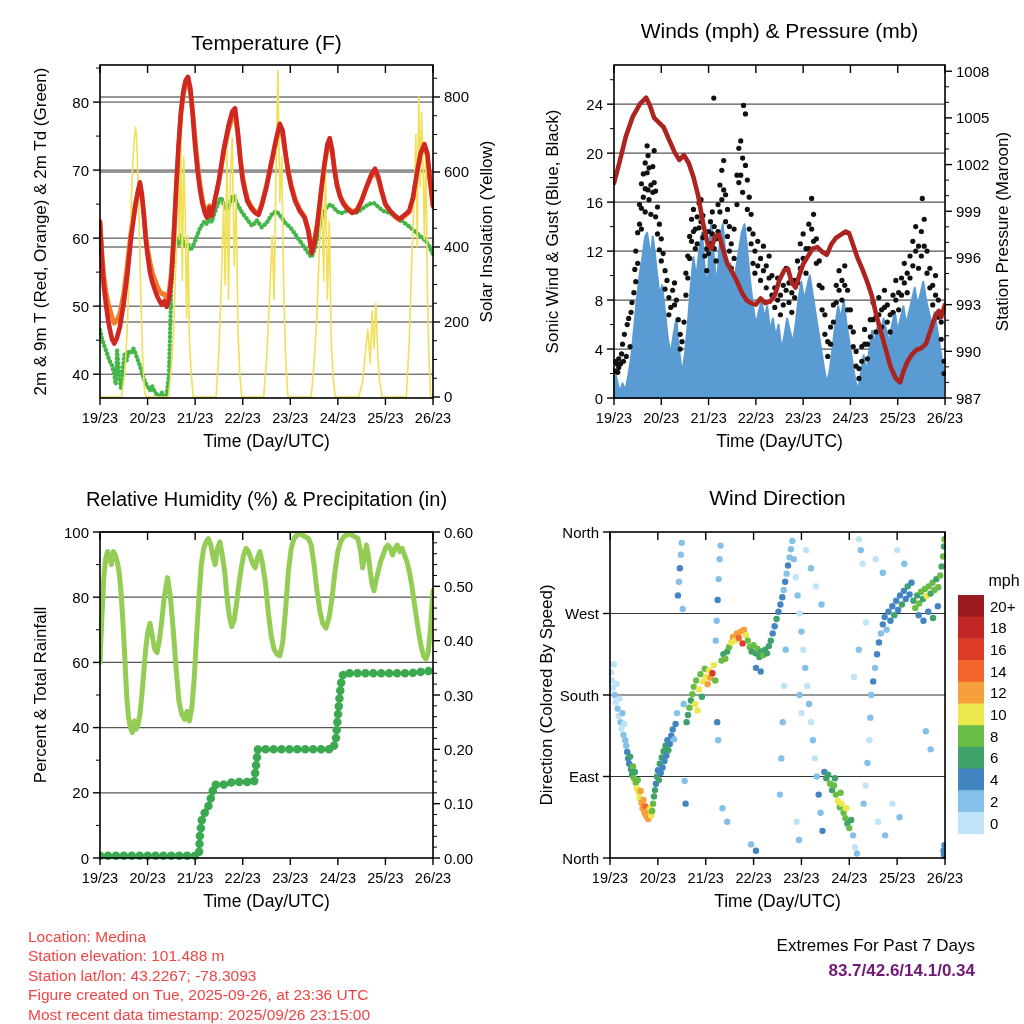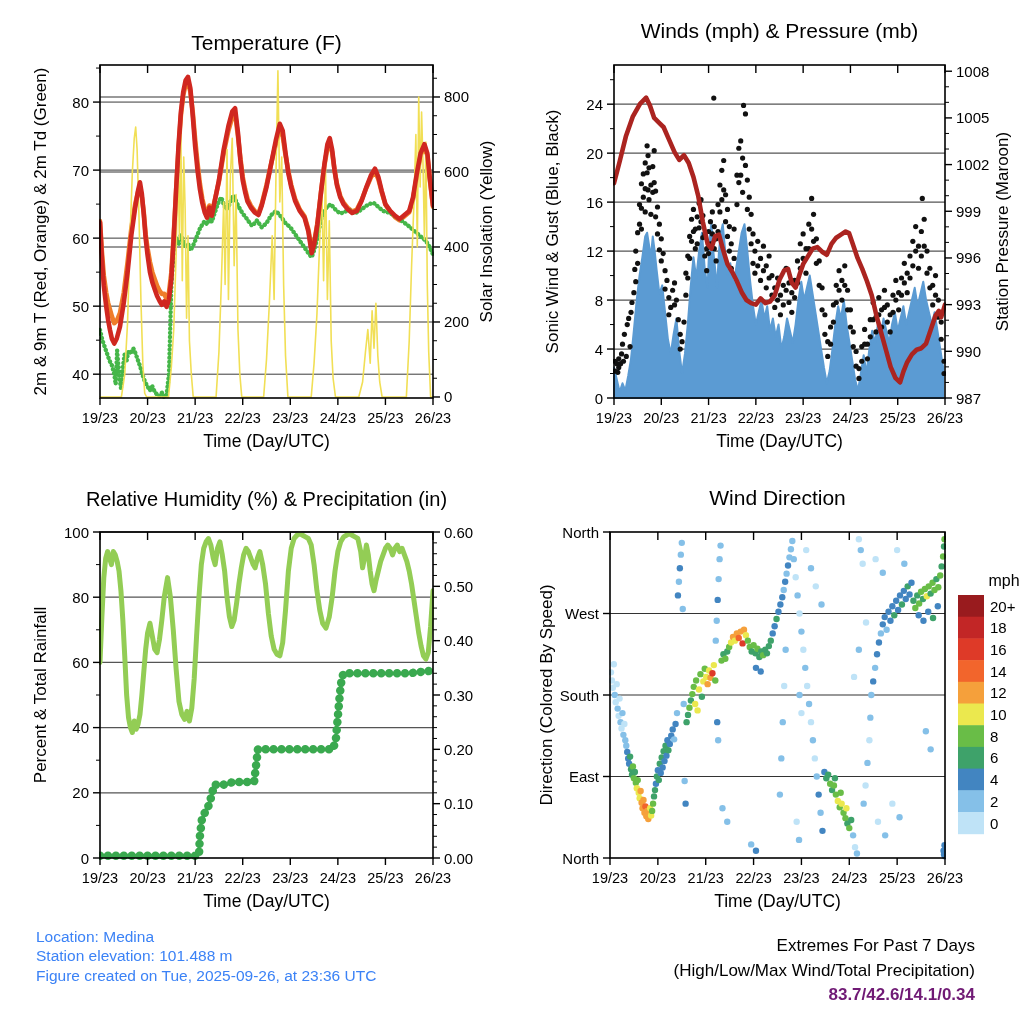--- a/index.html
+++ b/index.html
@@ -1,20 +1,20 @@
 <!DOCTYPE html>
 <html><head>
 <meta charset="utf-8">
 <style>
   html,body{margin:0;padding:0;background:#ffffff;width:1024px;height:1024px;overflow:hidden;
     font-family:"Liberation Sans",sans-serif;}
   #stage{position:relative;width:1024px;height:1024px;background:#fff;}
   svg{position:absolute;left:0;top:0;}
   svg text{font-family:"Liberation Sans",sans-serif;fill:#000;}
-  .footer-left{position:absolute;left:36px;top:927px;font-size:15.5px;line-height:19.4px;color:#3b82f6;}
+  .footer-left{position:absolute;left:28px;top:927px;font-size:15.5px;line-height:19.4px;color:#ef4444;}
   .footer-right{position:absolute;right:49px;top:934px;font-size:17px;line-height:24.5px;color:#000;text-align:right;}
   .extremes-values{font-weight:bold;}
 </style>
 </head>
 <body>
 
 <div id="stage">
   <svg id="charts" width="1024" height="1024" viewBox="0 0 1024 1024">
       <g>
         <line x1="100" y1="321.9875" x2="433" y2="321.9875" stroke="#999999" stroke-width="2.2"></line>
@@ -942,21 +942,22 @@
         </g>
       </g>
       <clipPath id="cp3">
         <rect x="609" y="531" width="337" height="332"></rect>
       </clipPath>
     </svg>
 
   <div class="footer-left">
     <div>Location: Medina</div>
     <div>Station elevation: 101.488 m</div>
+    <div>Station lat/lon: 43.2267; -78.3093</div>
     <div>Figure created on Tue, 2025-09-26, at 23:36 UTC</div>
+    <div>Most recent data timestamp: 2025/09/26 23:15:00</div>
   </div>
 
   <div class="footer-right">
     <div>Extremes For Past 7 Days</div>
-    <div>(High/Low/Max Wind/Total Precipitation)</div>
     <div class="extremes-values" style="color: #701a75;">83.7/42.6/14.1/0.34</div>
   </div>
 </div>
 
 </body></html>

